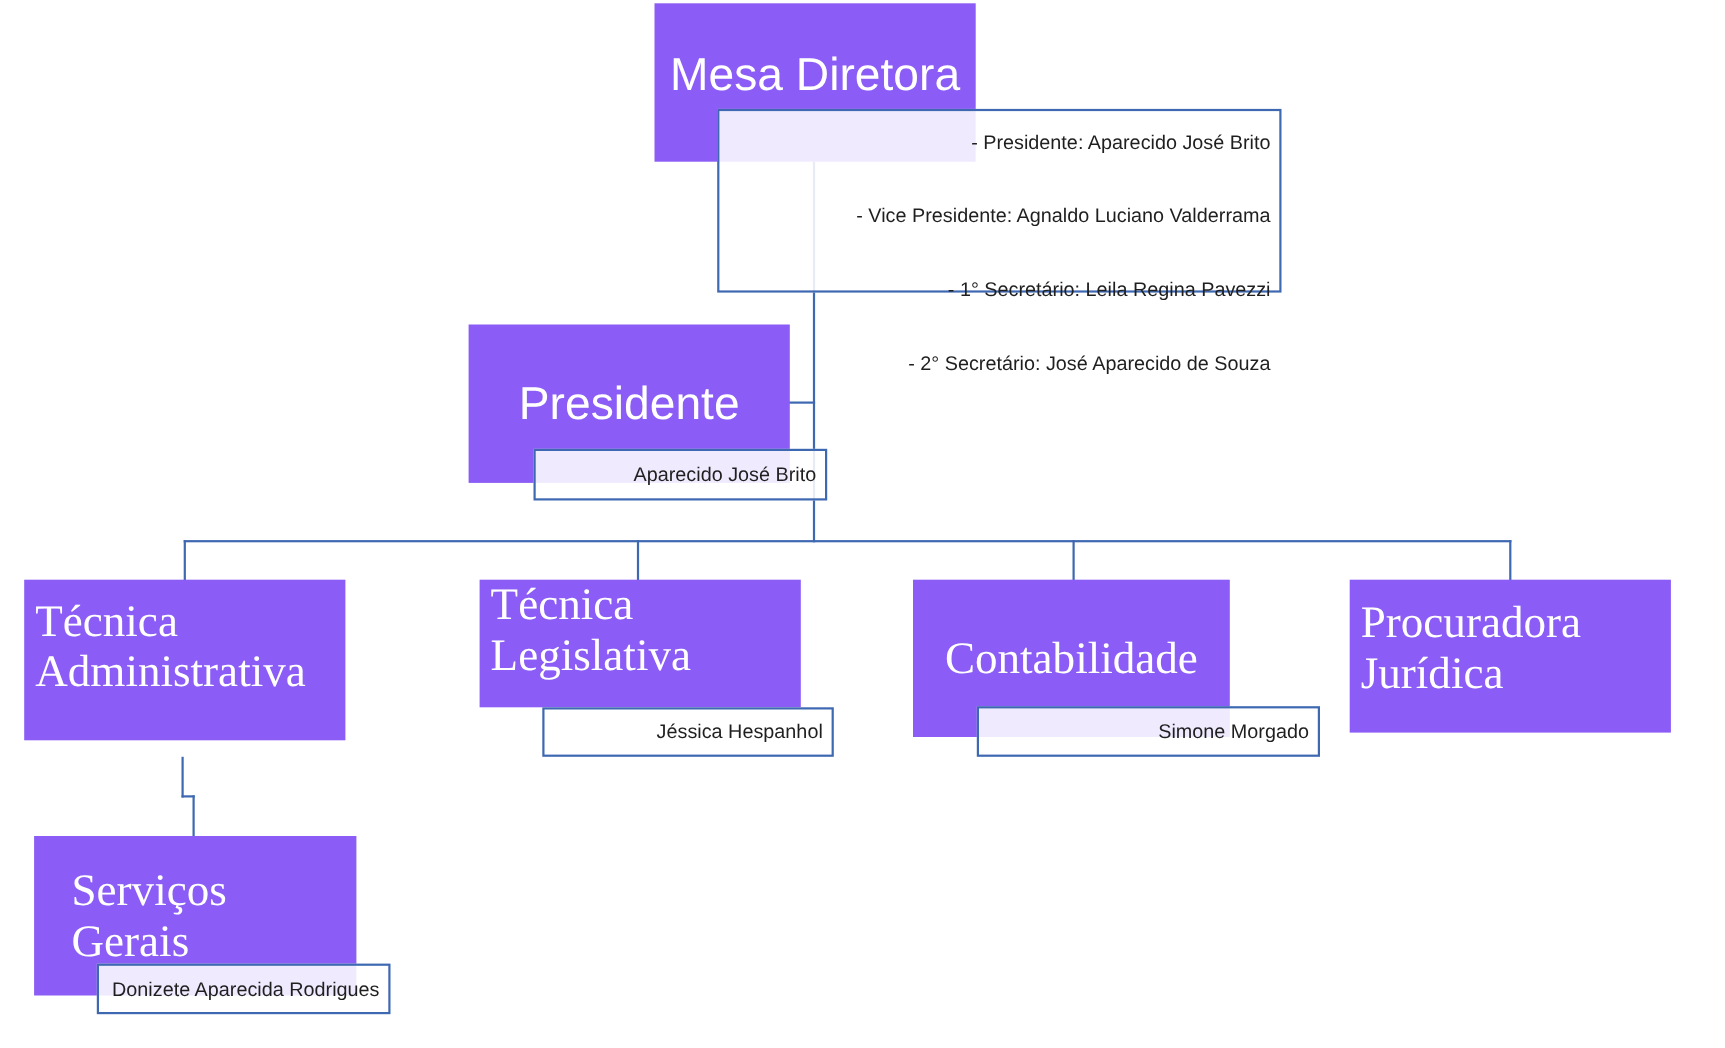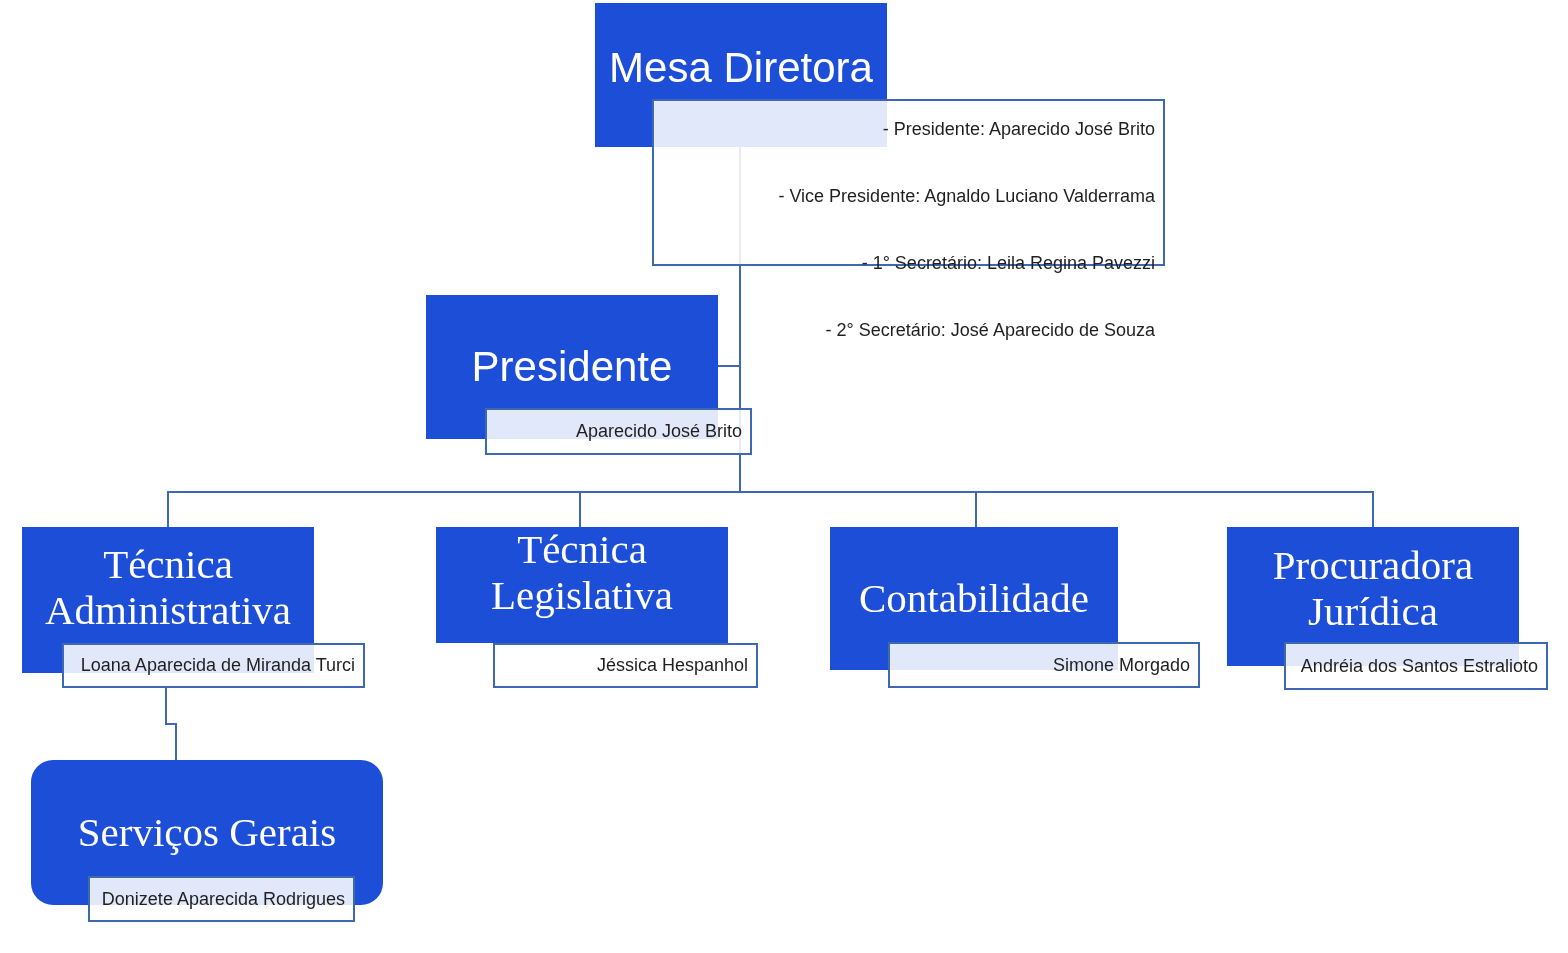--- a/index.html
+++ b/index.html
@@ -5,22 +5,22 @@
   html,body{margin:0;padding:0;}
   body{
     width:1568px;height:953px;position:relative;overflow:hidden;
     background:#ffffff;
     font-family:"Liberation Sans", sans-serif;
   }
   .canvas{position:absolute;left:0;top:0;width:1568px;height:953px;}
 
   
   .bluebox{
-    position:absolute;z-index:2;background:#1d4ed8;color:#ffffff;
-    display:flex;align-items:center;justify-content:center;text-align:center;
+    position:absolute;z-index:2;background:#8b5cf6;color:#ffffff;
+    display:flex;align-items:center;justify-content:center;text-align:left;
     box-sizing:border-box;
   }
   .title-sans{
     font-family:"Liberation Sans", sans-serif;
     font-size:42px;line-height:1.12;padding:0 10px;
   }
   .title-serif{
     font-family:"Liberation Serif", serif;
     font-size:41px;line-height:1.12;padding:0 10px;
   }
@@ -74,45 +74,39 @@
   <div class="bluebox" style="left:426px;top:295px;width:292px;height:144px;padding-bottom:0;">
     <div class="title-sans">Presidente</div>
   </div>
   <div class="whitebox" style="left:485px;top:408px;width:267px;height:47px;">
     <span>Aparecido José Brito</span>
   </div>
 
   <div class="bluebox" style="left:22px;top:527px;width:292px;height:146px;padding-bottom:24px;">
     <div class="title-serif">Técnica Administrativa</div>
   </div>
-  <div class="whitebox" style="left:62px;top:643px;width:303px;height:45px;">
-    <span>Loana Aparecida de Miranda Turci</span>
-  </div>
 
   <div class="bluebox" style="left:436px;top:527px;width:292px;height:116px;padding-bottom:24px;">
     <div class="title-serif">Técnica Legislativa</div>
   </div>
   <div class="whitebox" style="left:493px;top:643px;width:265px;height:45px;">
     <span>Jéssica Hespanhol</span>
   </div>
 
   <div class="bluebox" style="left:830px;top:527px;width:288px;height:143px;">
     <div class="title-serif">Contabilidade</div>
   </div>
   <div class="whitebox" style="left:888px;top:642px;width:312px;height:46px;">
     <span>Simone Morgado</span>
   </div>
 
   <div class="bluebox" style="left:1227px;top:527px;width:292px;height:139px;padding-bottom:16px;">
     <div class="title-serif">Procuradora Jurídica</div>
   </div>
-  <div class="whitebox" style="left:1284px;top:642px;width:264px;height:48px;">
-    <span>Andréia dos Santos Estralioto</span>
-  </div>
 
-  <div class="bluebox" style="left:31px;top:760px;width:352px;height:145px;padding-bottom:0;border-radius:22px;">
+  <div class="bluebox" style="left:31px;top:760px;width:293px;height:145px;padding-bottom:0;">
     <div class="title-serif" style="padding:0 34px;">Serviços Gerais</div>
   </div>
   <div class="whitebox" style="left:88px;top:876px;width:267px;height:46px;">
     <span>Donizete Aparecida Rodrigues</span>
   </div>
 
 </div>
 
 </body></html>

